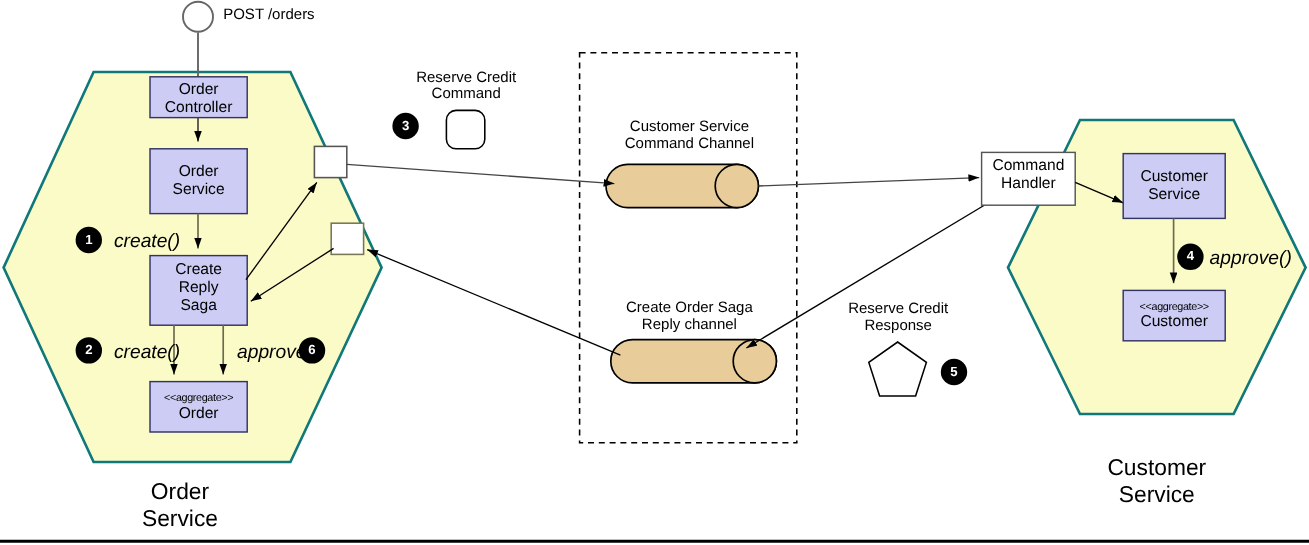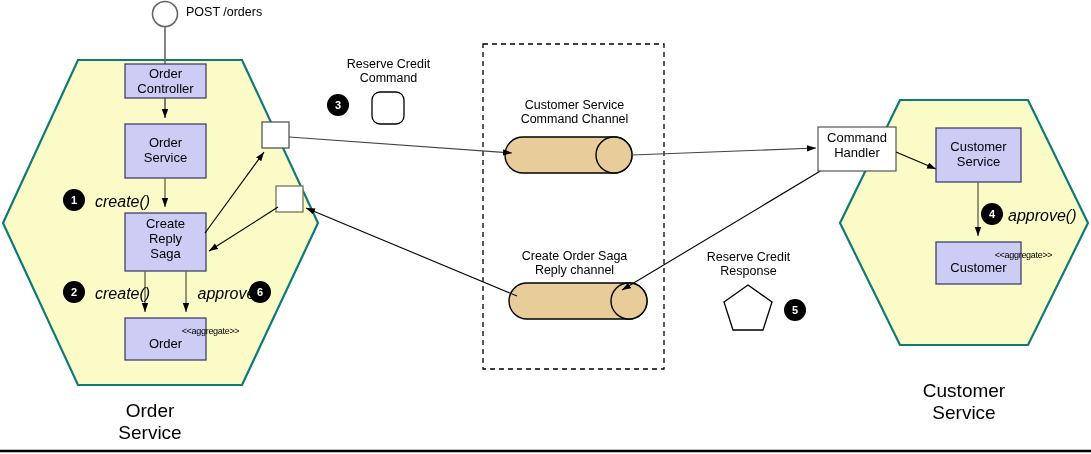--- a/index.html
+++ b/index.html
@@ -29,21 +29,20 @@
     line-height: 1.15;
     white-space: pre;
     pointer-events: none;
   }
   .box-label {
     font-size: 13px;
   }
   .stereotype {
     font-size: 9px;
     letter-spacing: -0.3px;
-    padding-left: 45px;
   }
   .plain-label {
     font-size: 12.5px;
   }
   .broker-title {
     font-size: 14.5px;
     font-weight: bold;
     text-align: left;
   }
   .service-title {

